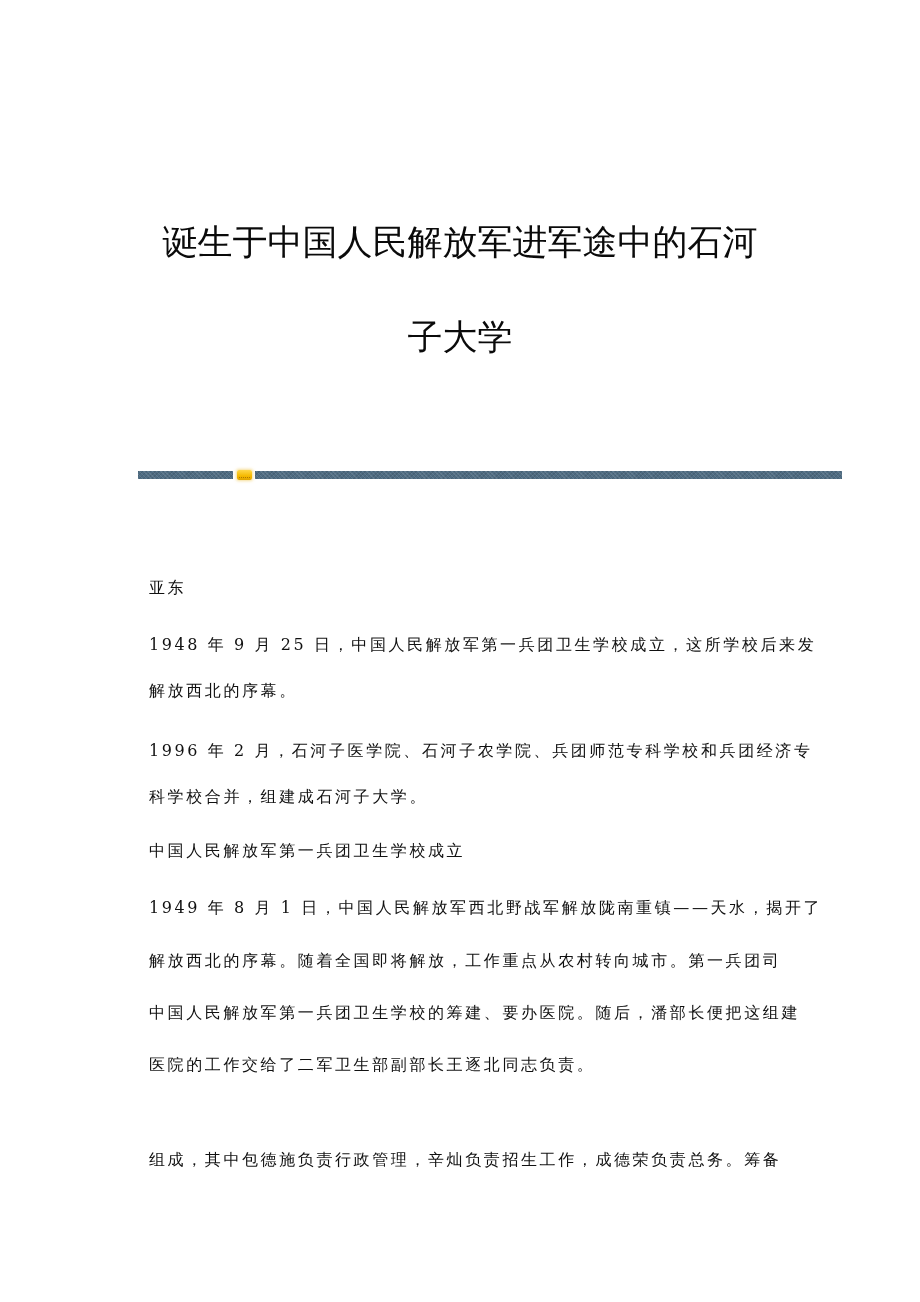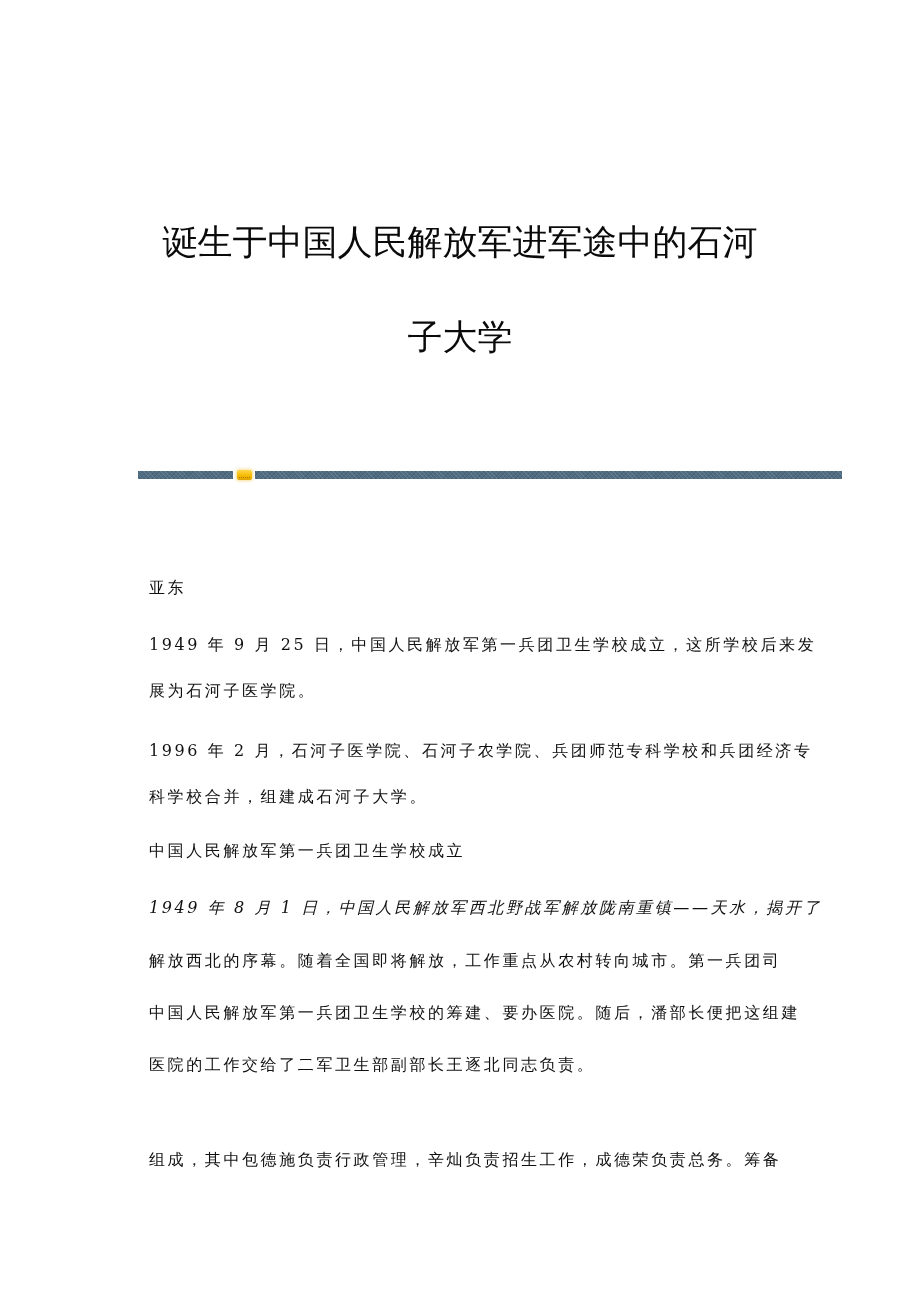--- a/index.html
+++ b/index.html
@@ -95,28 +95,28 @@
   <h1 class="title title-line-2">子大学</h1>
 
   <div class="divider">
     <div class="bar bar-left"></div>
     <div class="ornament"></div>
     <div class="bar bar-right"></div>
   </div>
 
   <p class="body-line" style="top:570px;">亚东</p>
 
-  <p class="body-line" style="top:627px;">1949 年 9 月 25 日，中国人民解放军第一兵团卫生学校成立，这所学校后来发</p>
-  <p class="body-line" style="top:673px;">展为石河子医学院。</p>
+  <p class="body-line" style="top:627px;">1948 年 9 月 25 日，中国人民解放军第一兵团卫生学校成立，这所学校后来发</p>
+  <p class="body-line" style="top:673px;">解放西北的序幕。</p>
 
   <p class="body-line" style="top:733px;">1996 年 2 月，石河子医学院、石河子农学院、兵团师范专科学校和兵团经济专</p>
   <p class="body-line" style="top:779px;">科学校合并，组建成石河子大学。</p>
 
   <p class="body-line" style="top:833px;">中国人民解放军第一兵团卫生学校成立</p>
 
-  <p class="body-line" style="top:890px;font-style:italic;">1949 年 8 月 1 日，中国人民解放军西北野战军解放陇南重镇——天水，揭开了</p>
+  <p class="body-line" style="top:890px;">1949 年 8 月 1 日，中国人民解放军西北野战军解放陇南重镇——天水，揭开了</p>
   <p class="body-line" style="top:943px;">解放西北的序幕。随着全国即将解放，工作重点从农村转向城市。第一兵团司</p>
   <p class="body-line" style="top:995px;">中国人民解放军第一兵团卫生学校的筹建、要办医院。随后，潘部长便把这组建</p>
   <p class="body-line" style="top:1047px;">医院的工作交给了二军卫生部副部长王逐北同志负责。</p>
 
   <p class="body-line" style="top:1142px;">组成，其中包德施负责行政管理，辛灿负责招生工作，成德荣负责总务。筹备</p>
 
 </div>
 
 </body></html>

